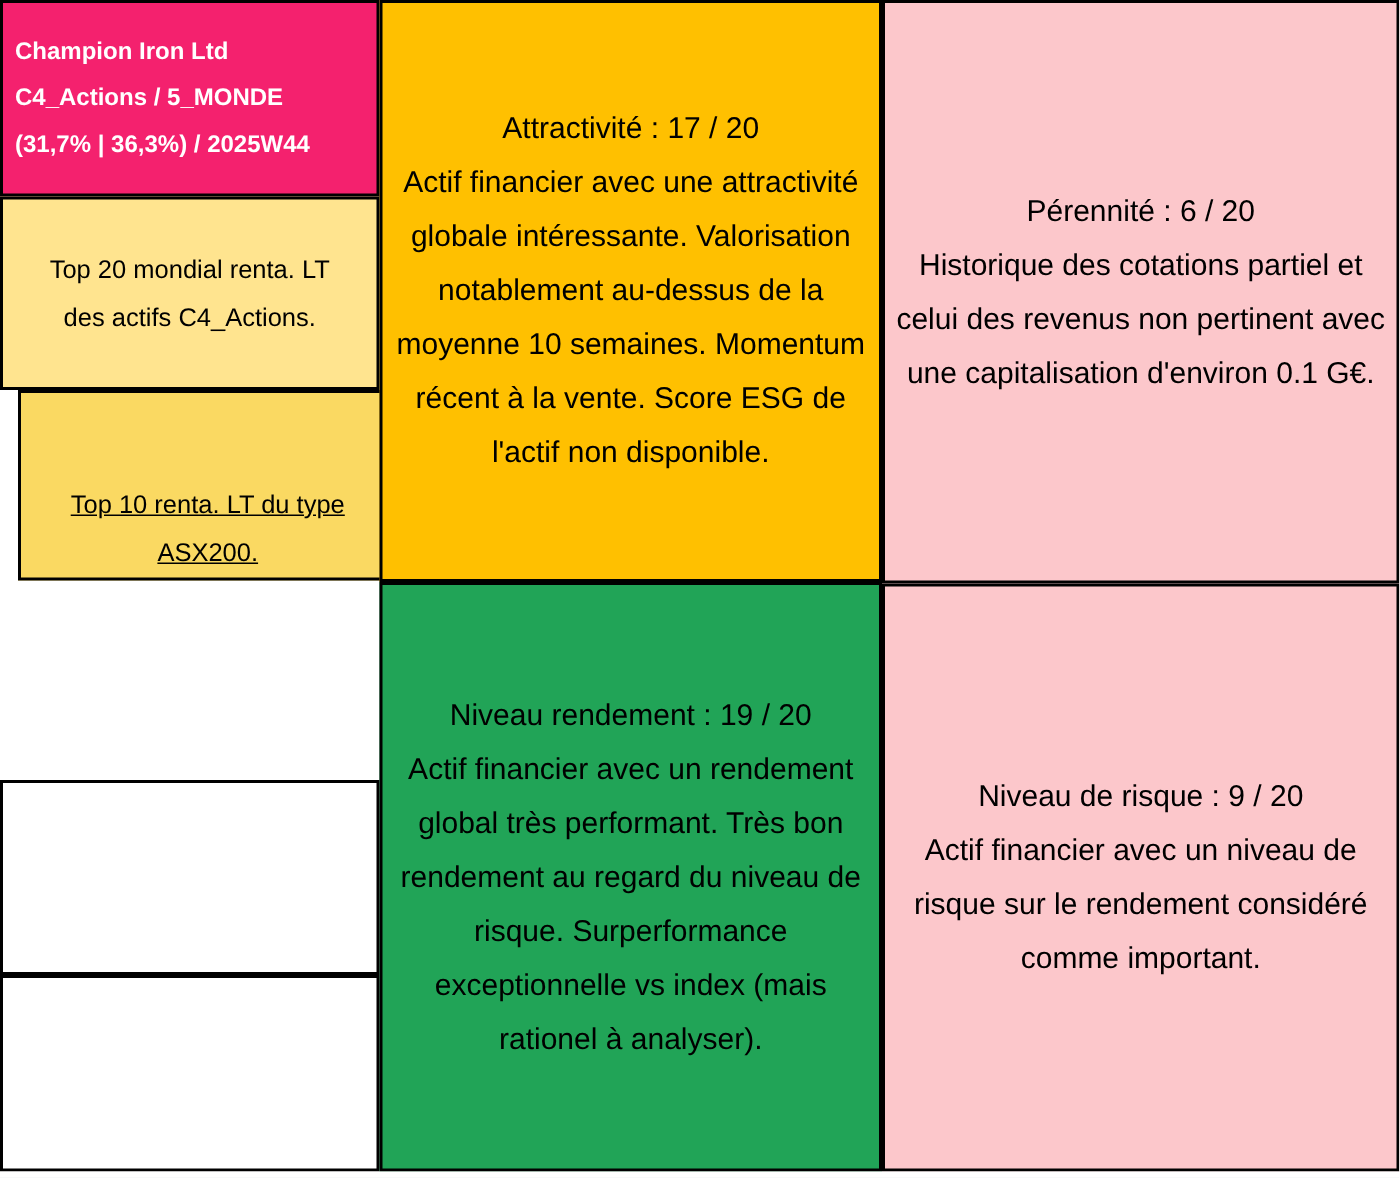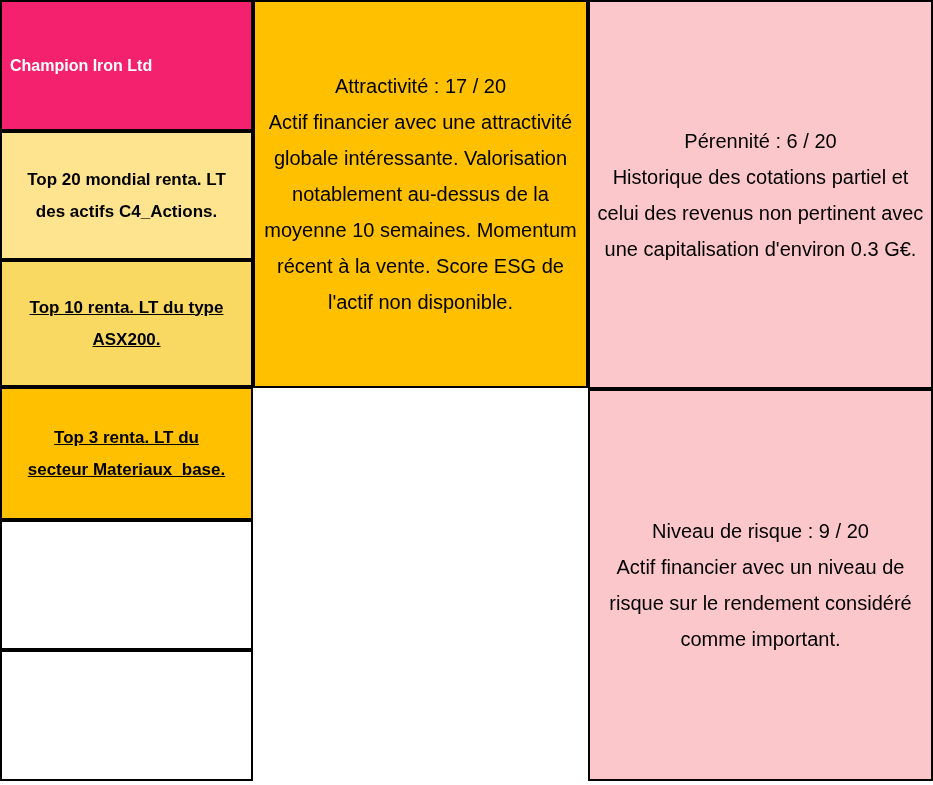--- a/index.html
+++ b/index.html
@@ -46,21 +46,21 @@
   .hline {
     color: var(--header_text, #FFFFFF);
     font-weight: 700;
     font-size: 16px;
     line-height: 31px;
     white-space: nowrap;
   }
 
   
   .rank-label {
-    font-weight: 700;
+    font-weight: 400;
     font-size: 17px;
     line-height: 32px;
     padding: 0 22px;
   }
   .u .rank-label { text-decoration: underline; }
 
   
   .score { padding: 6px 4px; }
   .score-title {
     font-size: 20px;
@@ -81,51 +81,54 @@
     border-bottom: 1px solid #c9cdd4;
   }
 </style>
 </head>
 <body>
 
 <div class="sheet">
 
   <div class="cell c-headerpink" style="left:0; top:0; width:253px; height:131px;">
     <div class="hline">Champion Iron Ltd</div>
+    <div class="hline">C4_Actions / 5_MONDE</div>
+    <div class="hline">(31,7% | 36,3%) / 2025W44</div>
   </div>
 
   <div class="cell c-lightyellow" style="left:0; top:131px; width:253px; height:129px;">
     <div class="rank-label">Top 20 mondial renta. LT des actifs C4_Actions.</div>
   </div>
 
-  <div class="cell c-gold u" style="left:0; top:260px; width:253px; height:127px;">
+  <div class="cell c-gold u" style="left:12px; top:260px; width:253px; height:127px;justify-content:flex-end;">
     <div class="rank-label">Top 10 renta. LT du type ASX200.</div>
   </div>
 
-  <div class="cell c-orange u" style="left:0; top:387px; width:253px; height:133px;">
-    <div class="rank-label">Top 3 renta. LT du secteur Materiaux_base.</div>
-  </div>
 
   <div class="cell c-white" style="left:0; top:520px; width:253px; height:130px;">
     <div class="rank-label"></div>
   </div>
 
   <div class="cell c-white" style="left:0; top:650px; width:253px; height:131px;">
     <div class="rank-label"></div>
   </div>
 
   <div class="cell c-orange score" style="left:253px; top:0; width:335px; height:388px;">
     <div class="score-title">Attractivité : 17 / 20</div>
     <div class="score-body">Actif financier avec une attractivité globale intéressante. Valorisation notablement au-dessus de la moyenne 10 semaines. Momentum récent à la vente. Score ESG de l'actif non disponible.</div>
   </div>
 
+  <div class="cell c-green score" style="left:253px; top:388px; width:335px; height:393px;">
+    <div class="score-title">Niveau rendement : 19 / 20</div>
+    <div class="score-body">Actif financier avec un rendement global très performant. Très bon rendement au regard du niveau de risque. Surperformance exceptionnelle vs index (mais rationel à analyser).</div>
+  </div>
 
   <div class="cell c-pink score" style="left:588px; top:0; width:345px; height:389px;">
     <div class="score-title">Pérennité : 6 / 20</div>
-    <div class="score-body">Historique des cotations partiel et celui des revenus non pertinent avec une capitalisation d'environ 0.3 G€.</div>
+    <div class="score-body">Historique des cotations partiel et celui des revenus non pertinent avec une capitalisation d'environ 0.1 G€.</div>
   </div>
 
   <div class="cell c-pink score" style="left:588px; top:389px; width:345px; height:392px;">
     <div class="score-title">Niveau de risque : 9 / 20</div>
     <div class="score-body">Actif financier avec un niveau de risque sur le rendement considéré comme important.</div>
   </div>
 
   <div class="bottom-strip"></div>
 </div>
 

